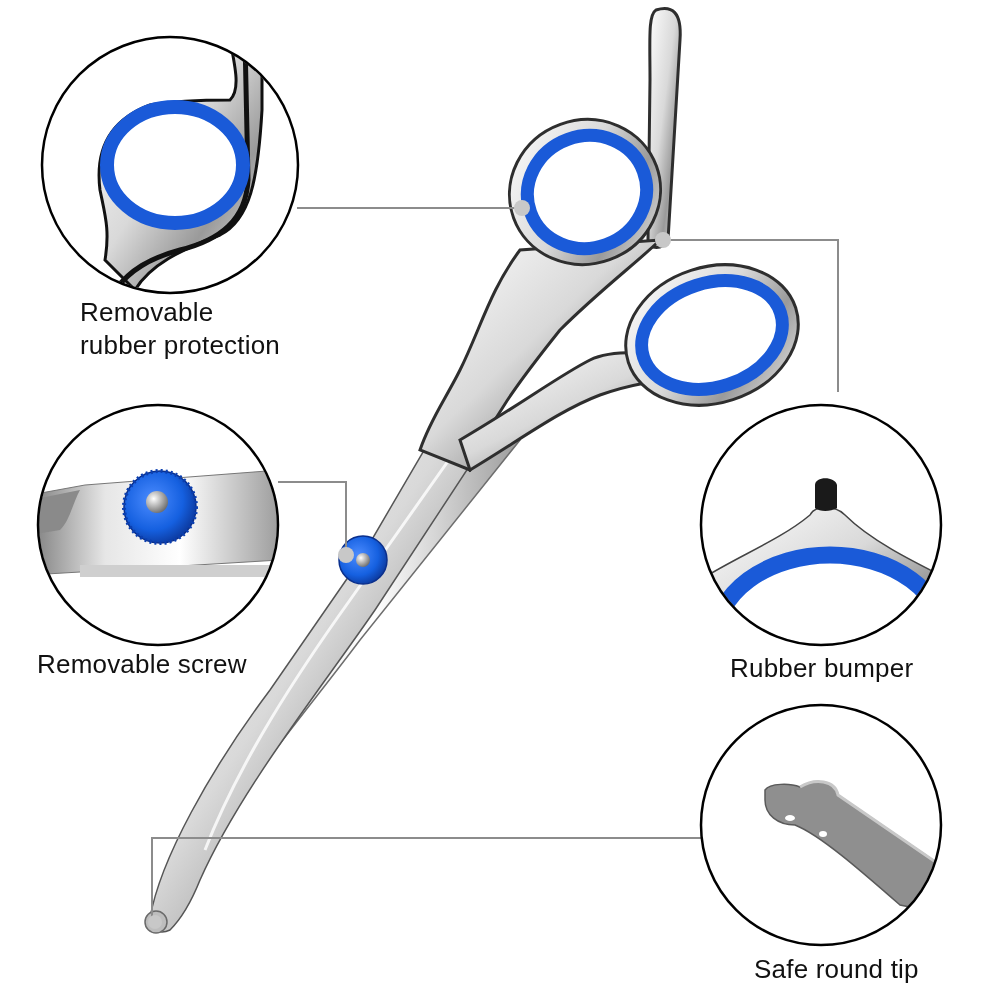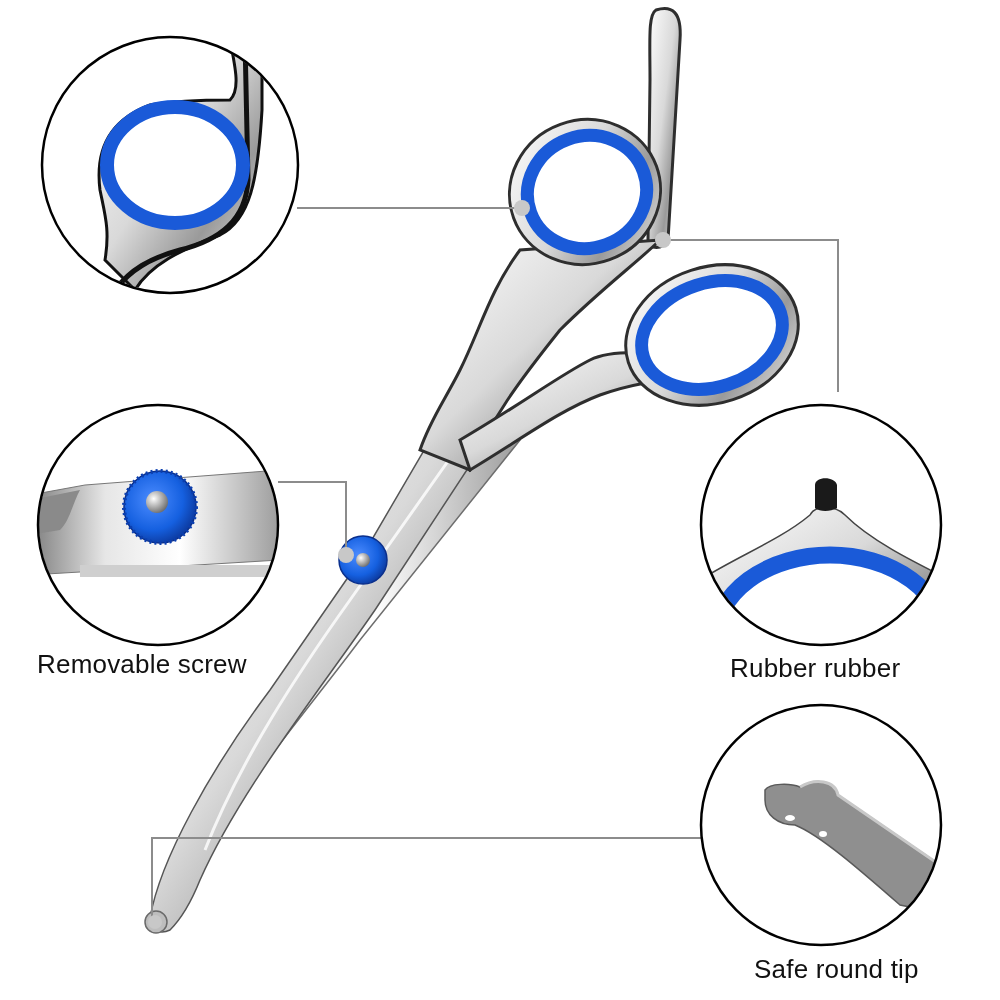--- a/index.html
+++ b/index.html
@@ -140,22 +140,24 @@
       <path d="M765,790 C770,783 790,783 800,787 C815,778 835,780 838,795 L940,865 L935,912 L900,905 C860,870 820,835 795,825 C778,825 765,815 765,800 Z" fill="#8f8f8f" stroke="#5a5a5a" stroke-width="1.5"></path>
       <path d="M800,787 C815,778 835,780 838,795 L940,865" fill="none" stroke="#c8c8c8" stroke-width="3"></path>
       <ellipse cx="790" cy="818" rx="5" ry="3" fill="#ffffff"></ellipse>
       <ellipse cx="823" cy="834" rx="4" ry="3" fill="#ffffff"></ellipse>
     </g>
     <circle cx="821" cy="825" r="120" fill="none" stroke="#000" stroke-width="2.5"></circle>
   </g>
 </svg>
 
 <div class="label" style="left:80px; top:296px;">
+  <span>Removable</span>
+  <span>rubber protection</span>
 </div>
 <div class="label" style="left:37px; top:648px;">
   <span>Removable screw</span>
 </div>
 <div class="label" style="left:730px; top:652px;">
-  <span>Rubber rubber</span>
+  <span>Rubber bumper</span>
 </div>
 <div class="label" style="left:754px; top:953px;text-align:right;">
   <span>Safe round tip</span>
 </div>
 
 </body></html>

